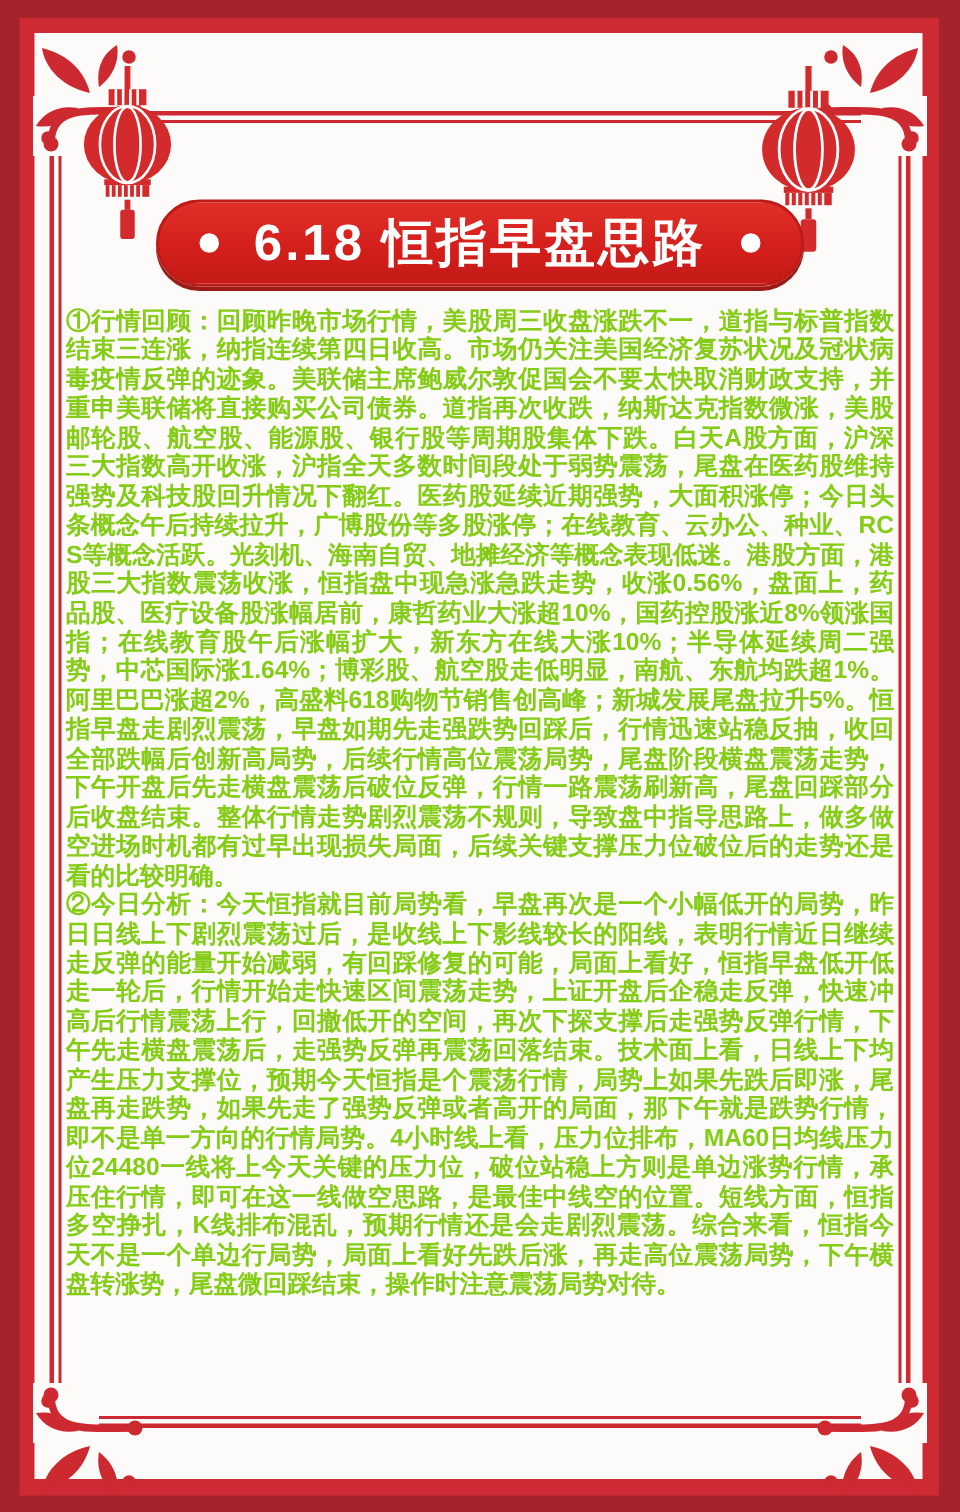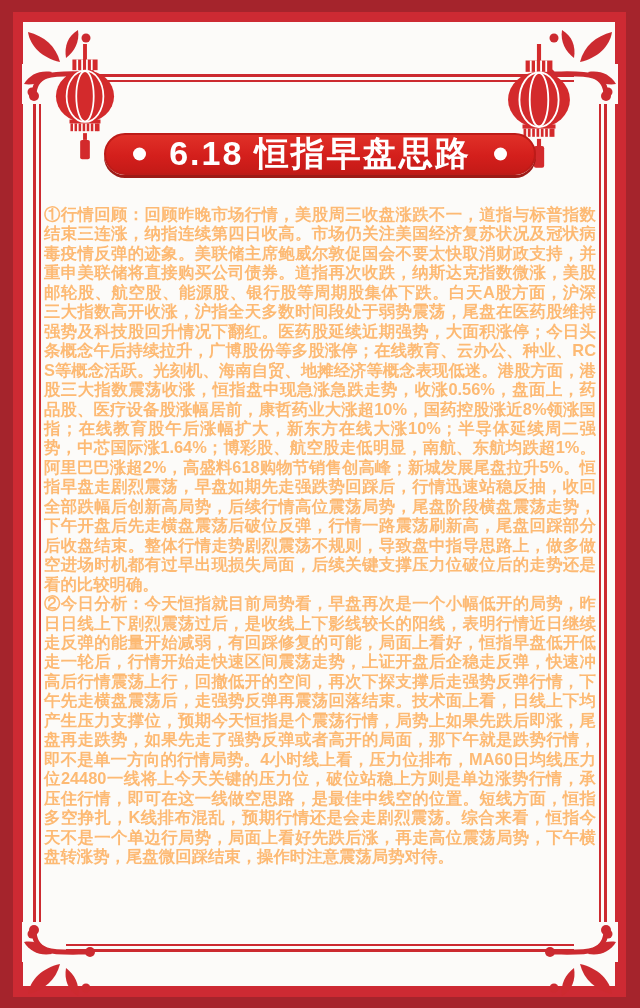--- a/index.html
+++ b/index.html
@@ -11,30 +11,30 @@
   .frame-outer{left:33px;top:74px;width:574px;height:878px;border-width:3px;}
   .frame-inner{left:39px;top:80px;width:562px;height:866px;border-width:2px;}
   .corner{position:absolute;width:76px;height:76px;}
   .corner.tl{left:22px;top:28px;}
   .corner.tr{left:542px;top:28px;transform:scaleX(-1);}
   .corner.bl{left:22px;top:922px;transform:scaleY(-1);}
   .corner.br{left:542px;top:922px;transform:scale(-1,-1);}
   .lantern{position:absolute;}
   .lantern.left{left:54px;top:44px;width:62px;}
   .lantern.right{left:506px;top:44px;width:66px;}
-  .banner{position:absolute;left:104px;top:133px;width:432px;height:42px;box-sizing:border-box;
+  .banner{position:absolute;left:104px;top:133px;width:432px;height:58px;box-sizing:border-box;
           background:linear-gradient(180deg,#e03028 0%,#d41f1c 55%,#c41a17 100%);
           border:2px solid #bd1b18;border-radius:32px;
           box-shadow:0 3px 0 #9d1b17;
           display:flex;align-items:center;justify-content:center;}
   .banner h1{margin:0;color:#ffffff;font-size:34px;font-weight:bold;letter-spacing:2px;}
   .dot{position:absolute;top:50%;width:13px;height:13px;border-radius:50%;background:#ffffff;
        transform:translateY(-50%);}
   .dot.left{left:27px;}  .dot.right{right:27px;}
-  .article{position:absolute;left:44px;top:205px;width:552px;color:#fdba74;
+  .article{position:absolute;left:44px;top:205px;width:552px;color:#84cc16;
            font-size:16.4px;line-height:19.45px;font-weight:bold;
            text-align:justify;word-break:break-all;}
   .article p{margin:0;padding:0;}
 </style>
 </head>
 <body>
 
 <div class="page">
 
   <div class="stripe"></div>

